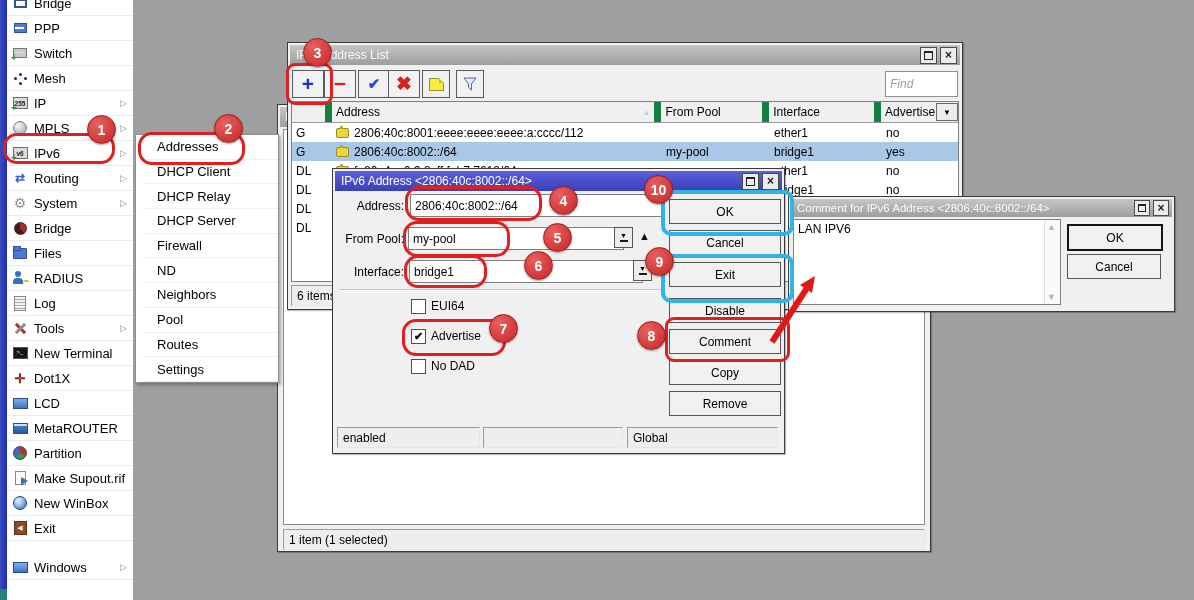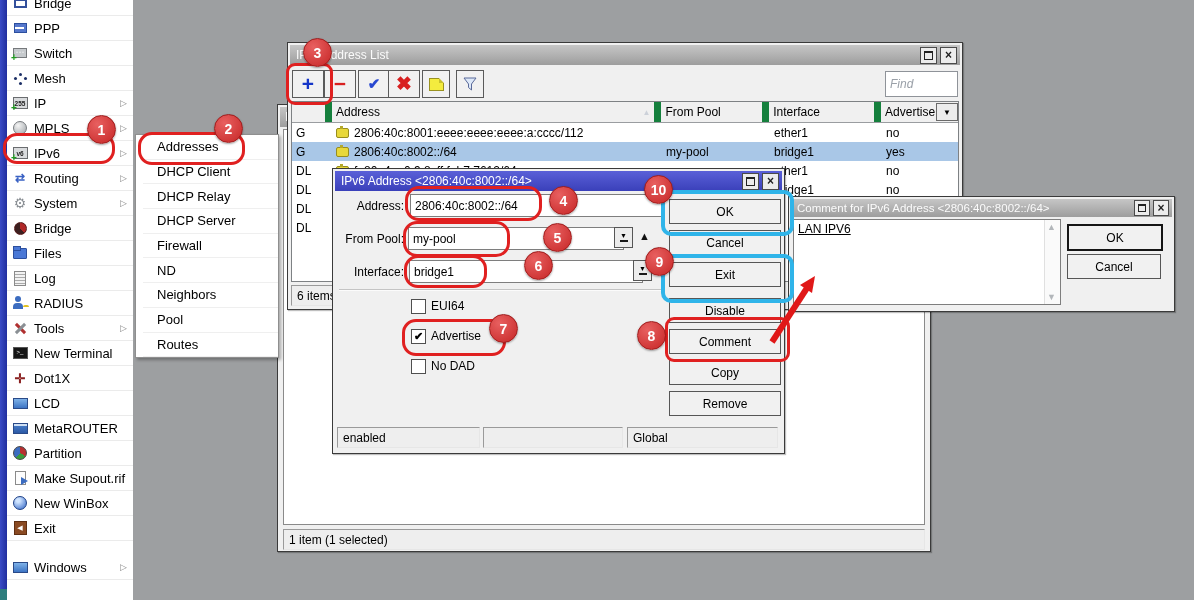--- a/index.html
+++ b/index.html
@@ -108,21 +108,21 @@
       display:flex;flex-direction:column;align-items:center;justify-content:center;box-sizing:border-box;}
   .dropbtn .dv{font-size:7px;line-height:6px;}
   .dropbtn .bar{width:8px;height:2px;background:#1a1a1a;margin-top:1px;}
   .uptri{position:absolute;font-size:11px;color:#111;}
   .cbox{position:absolute;width:13px;height:13px;background:#fff;border:1px solid #4f4f4f;display:flex;
       align-items:center;justify-content:center;font-size:11px;font-weight:bold;line-height:1;}
   .cblabel{position:absolute;font-size:12px;}
   .sep{position:absolute;height:1px;background:#c4c4c4;border-bottom:1px solid #fbfbfb;}
   
   .ta{position:absolute;background:#fff;border:1px solid #7e7e7e;}
-  .ta .text{position:absolute;left:4px;top:2px;font-size:12px;text-decoration:underline;}
+  .ta .text{position:absolute;left:4px;top:2px;font-size:12px;}
   .vscroll{position:absolute;right:0;top:0;bottom:0;width:15px;background:#fafafa;border-left:1px solid #e0e0e0;}
   .vscroll .up{position:absolute;top:2px;left:2px;color:#b2b6ba;font-size:9px;}
   .vscroll .dn{position:absolute;bottom:2px;left:2px;color:#b2b6ba;font-size:9px;}
   
   #submenu{position:absolute;left:135px;top:134px;width:142px;background:#fff;border:1px solid #8f8f8f;
       box-shadow:2px 2px 3px rgba(0,0,0,.3);}
   .smi{height:23.7px;display:flex;align-items:center;padding-left:14px;font-size:13px;border-bottom:1px solid #efefef;margin-left:7px;}
   
   .ann{position:absolute;pointer-events:none;}
   .red-oval{border:3px solid #e02020;border-radius:14px;}
@@ -395,26 +395,26 @@
         </div>
       <div class="mi">
           <span class="ic ic-queues"></span>
           <span class="milabel">Bridge</span>
         </div>
       <div class="mi">
           <span class="ic ic-files"></span>
           <span class="milabel">Files</span>
         </div>
       <div class="mi">
+          <span class="ic ic-radius"></span>
+          <span class="milabel">RADIUS</span>
+        </div>
+      <div class="mi">
           <span class="ic ic-log"></span>
           <span class="milabel">Log</span>
-        </div>
-      <div class="mi">
-          <span class="ic ic-radius"></span>
-          <span class="milabel">RADIUS</span>
         </div>
       <div class="mi has-sub">
           <span class="ic ic-tools"></span>
           <span class="milabel">Tools</span>
         </div>
       <div class="mi">
           <span class="ic ic-terminal"></span>
           <span class="milabel">New Terminal</span>
         </div>
       <div class="mi">
@@ -464,20 +464,21 @@
   <div id="submenu">
     <div class="smi">Addresses</div>
     <div class="smi">DHCP Client</div>
     <div class="smi">DHCP Relay</div>
     <div class="smi">DHCP Server</div>
     <div class="smi">Firewall</div>
     <div class="smi">ND</div>
     <div class="smi">Neighbors</div>
     <div class="smi">Pool</div>
     <div class="smi">Routes</div>
+    <div class="smi">Settings</div>
   </div>
 
   <div class="ann red-oval" style="left:3px;top:133px;width:106px;height:25px;"></div>
   <div class="ann red-oval" style="left:138px;top:132px;width:101px;height:27px;"></div>
   <div class="ann red-rect" style="left:286px;top:63px;width:41px;height:36px;"></div>
   <div class="ann red-oval" style="left:405px;top:186px;width:131px;height:29px;"></div>
   <div class="ann red-oval" style="left:403px;top:221px;width:101px;height:30px;"></div>
   <div class="ann red-oval" style="left:404px;top:255px;width:77px;height:27px;"></div>
   <div class="ann red-oval" style="left:402px;top:319px;width:98px;height:31px;"></div>
   <div class="ann red-rect" style="left:665px;top:317px;width:119px;height:39px;"></div>

